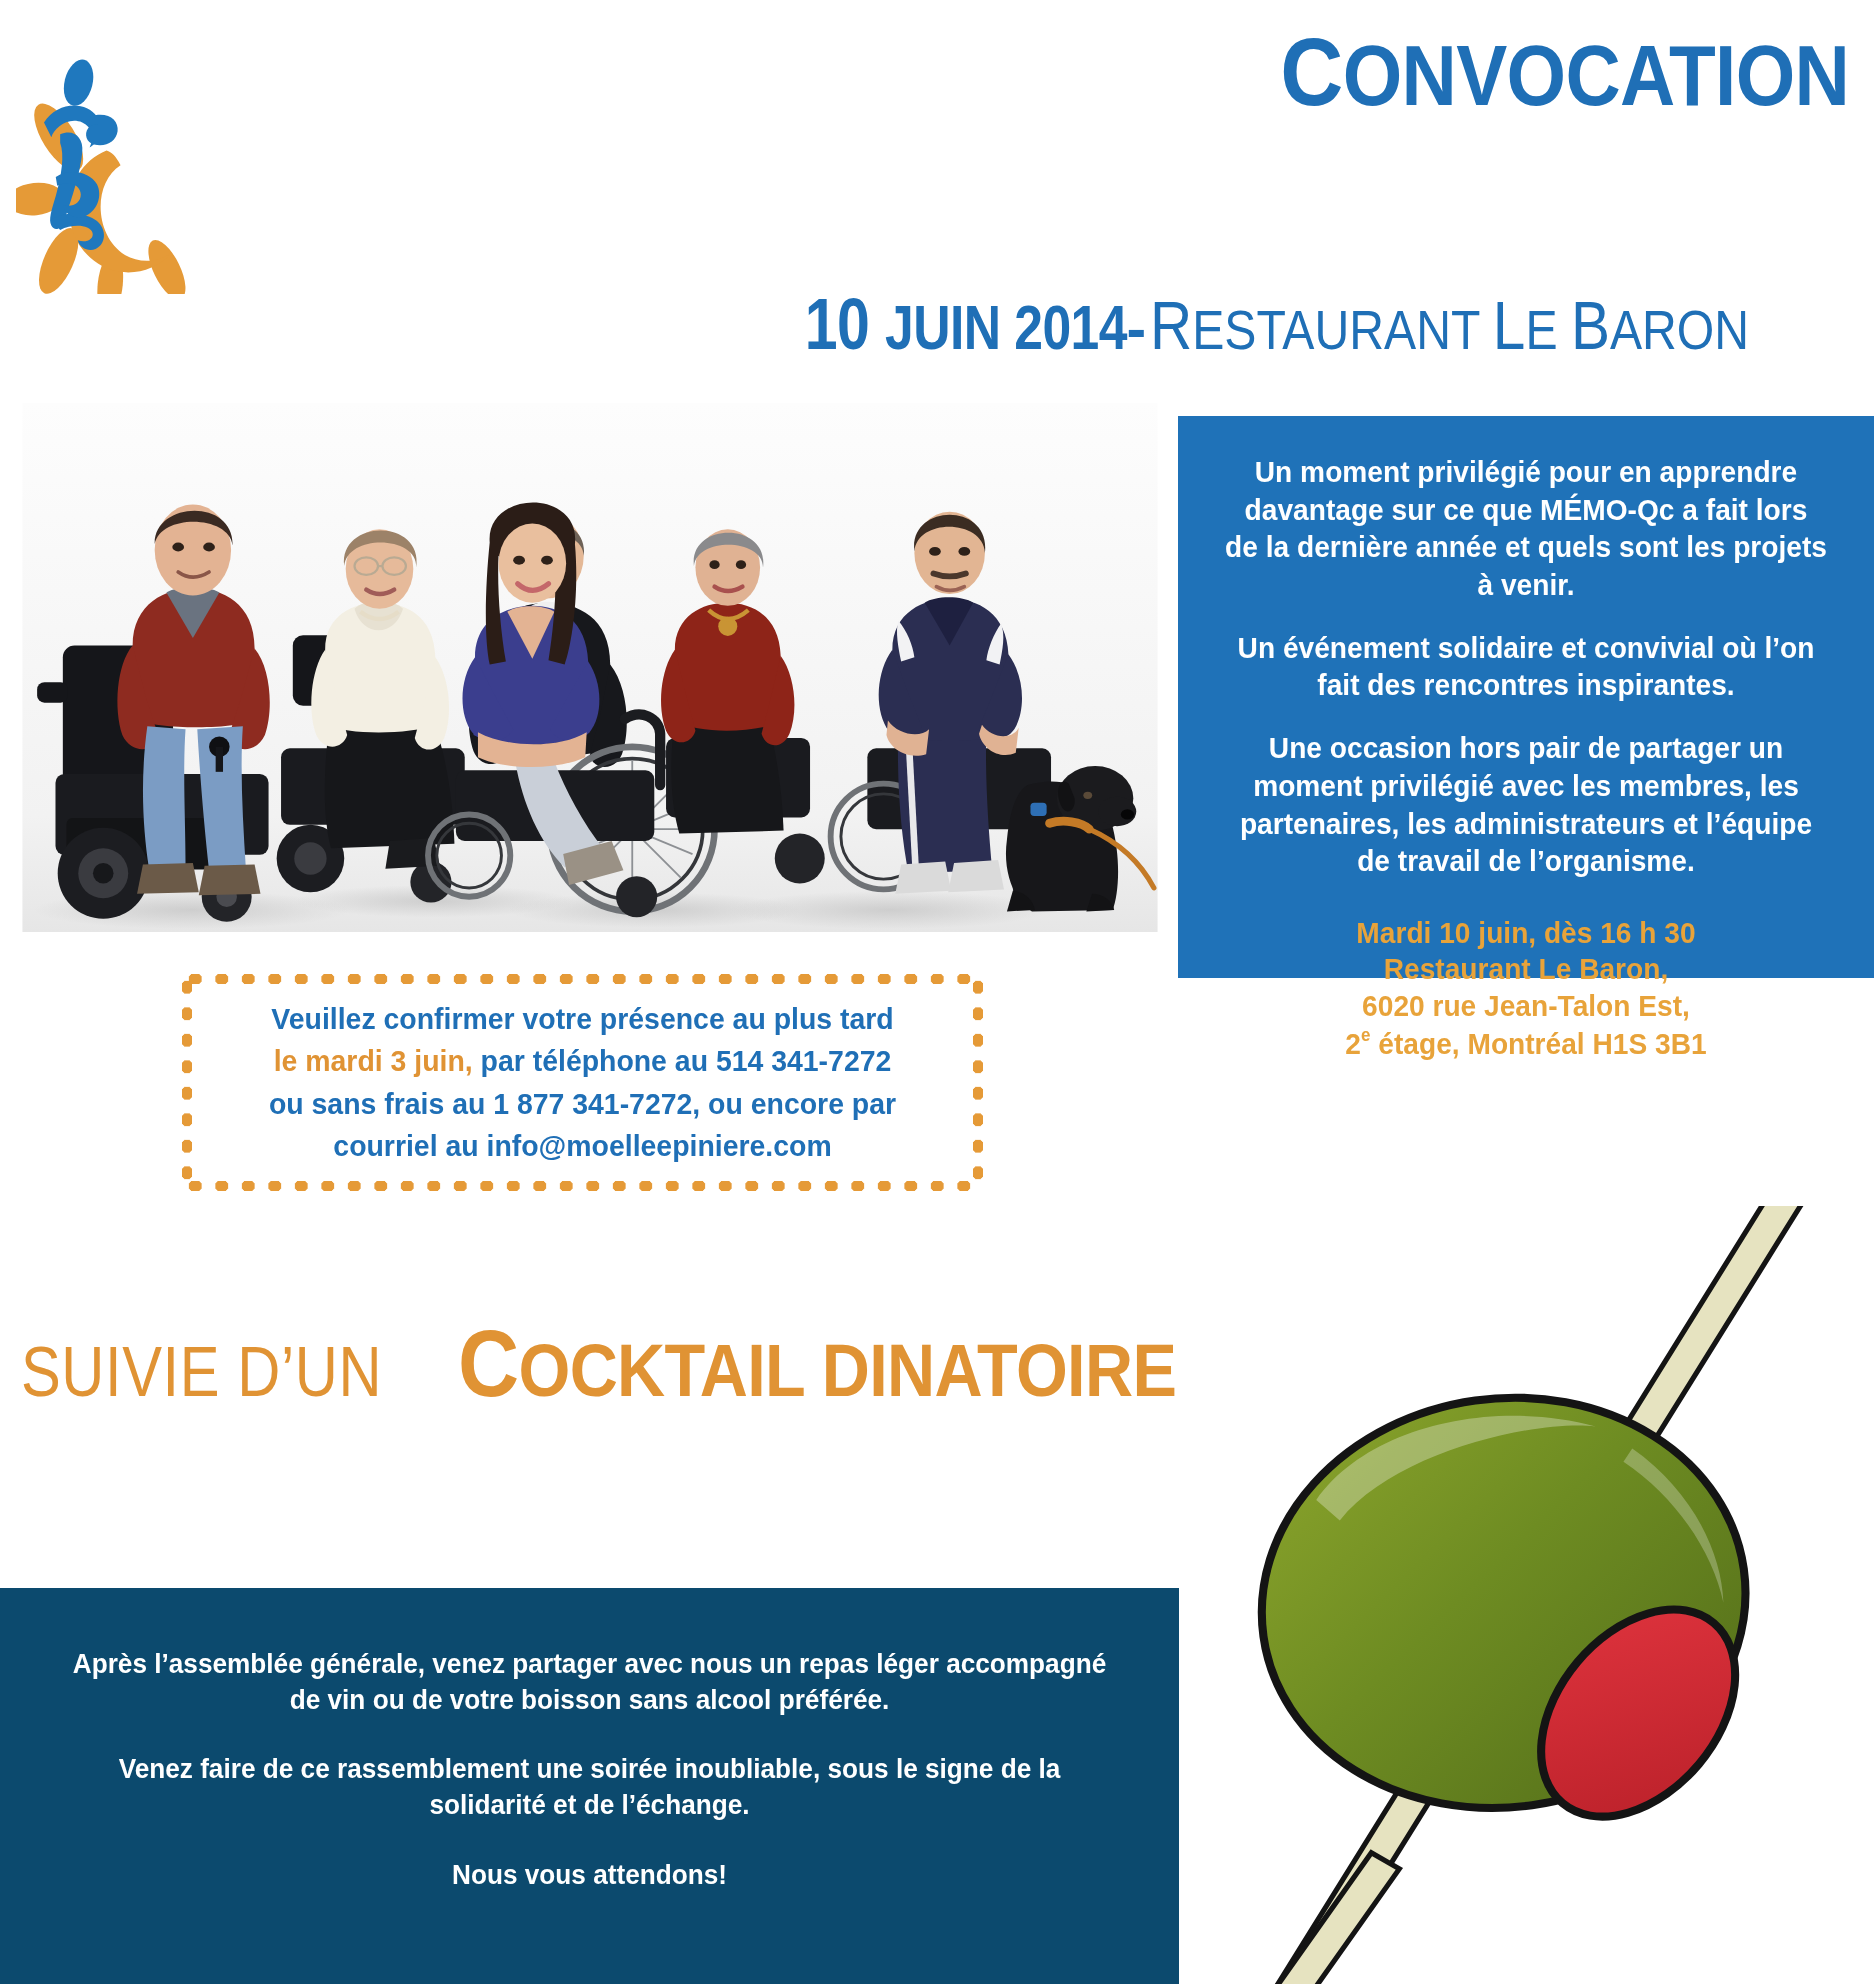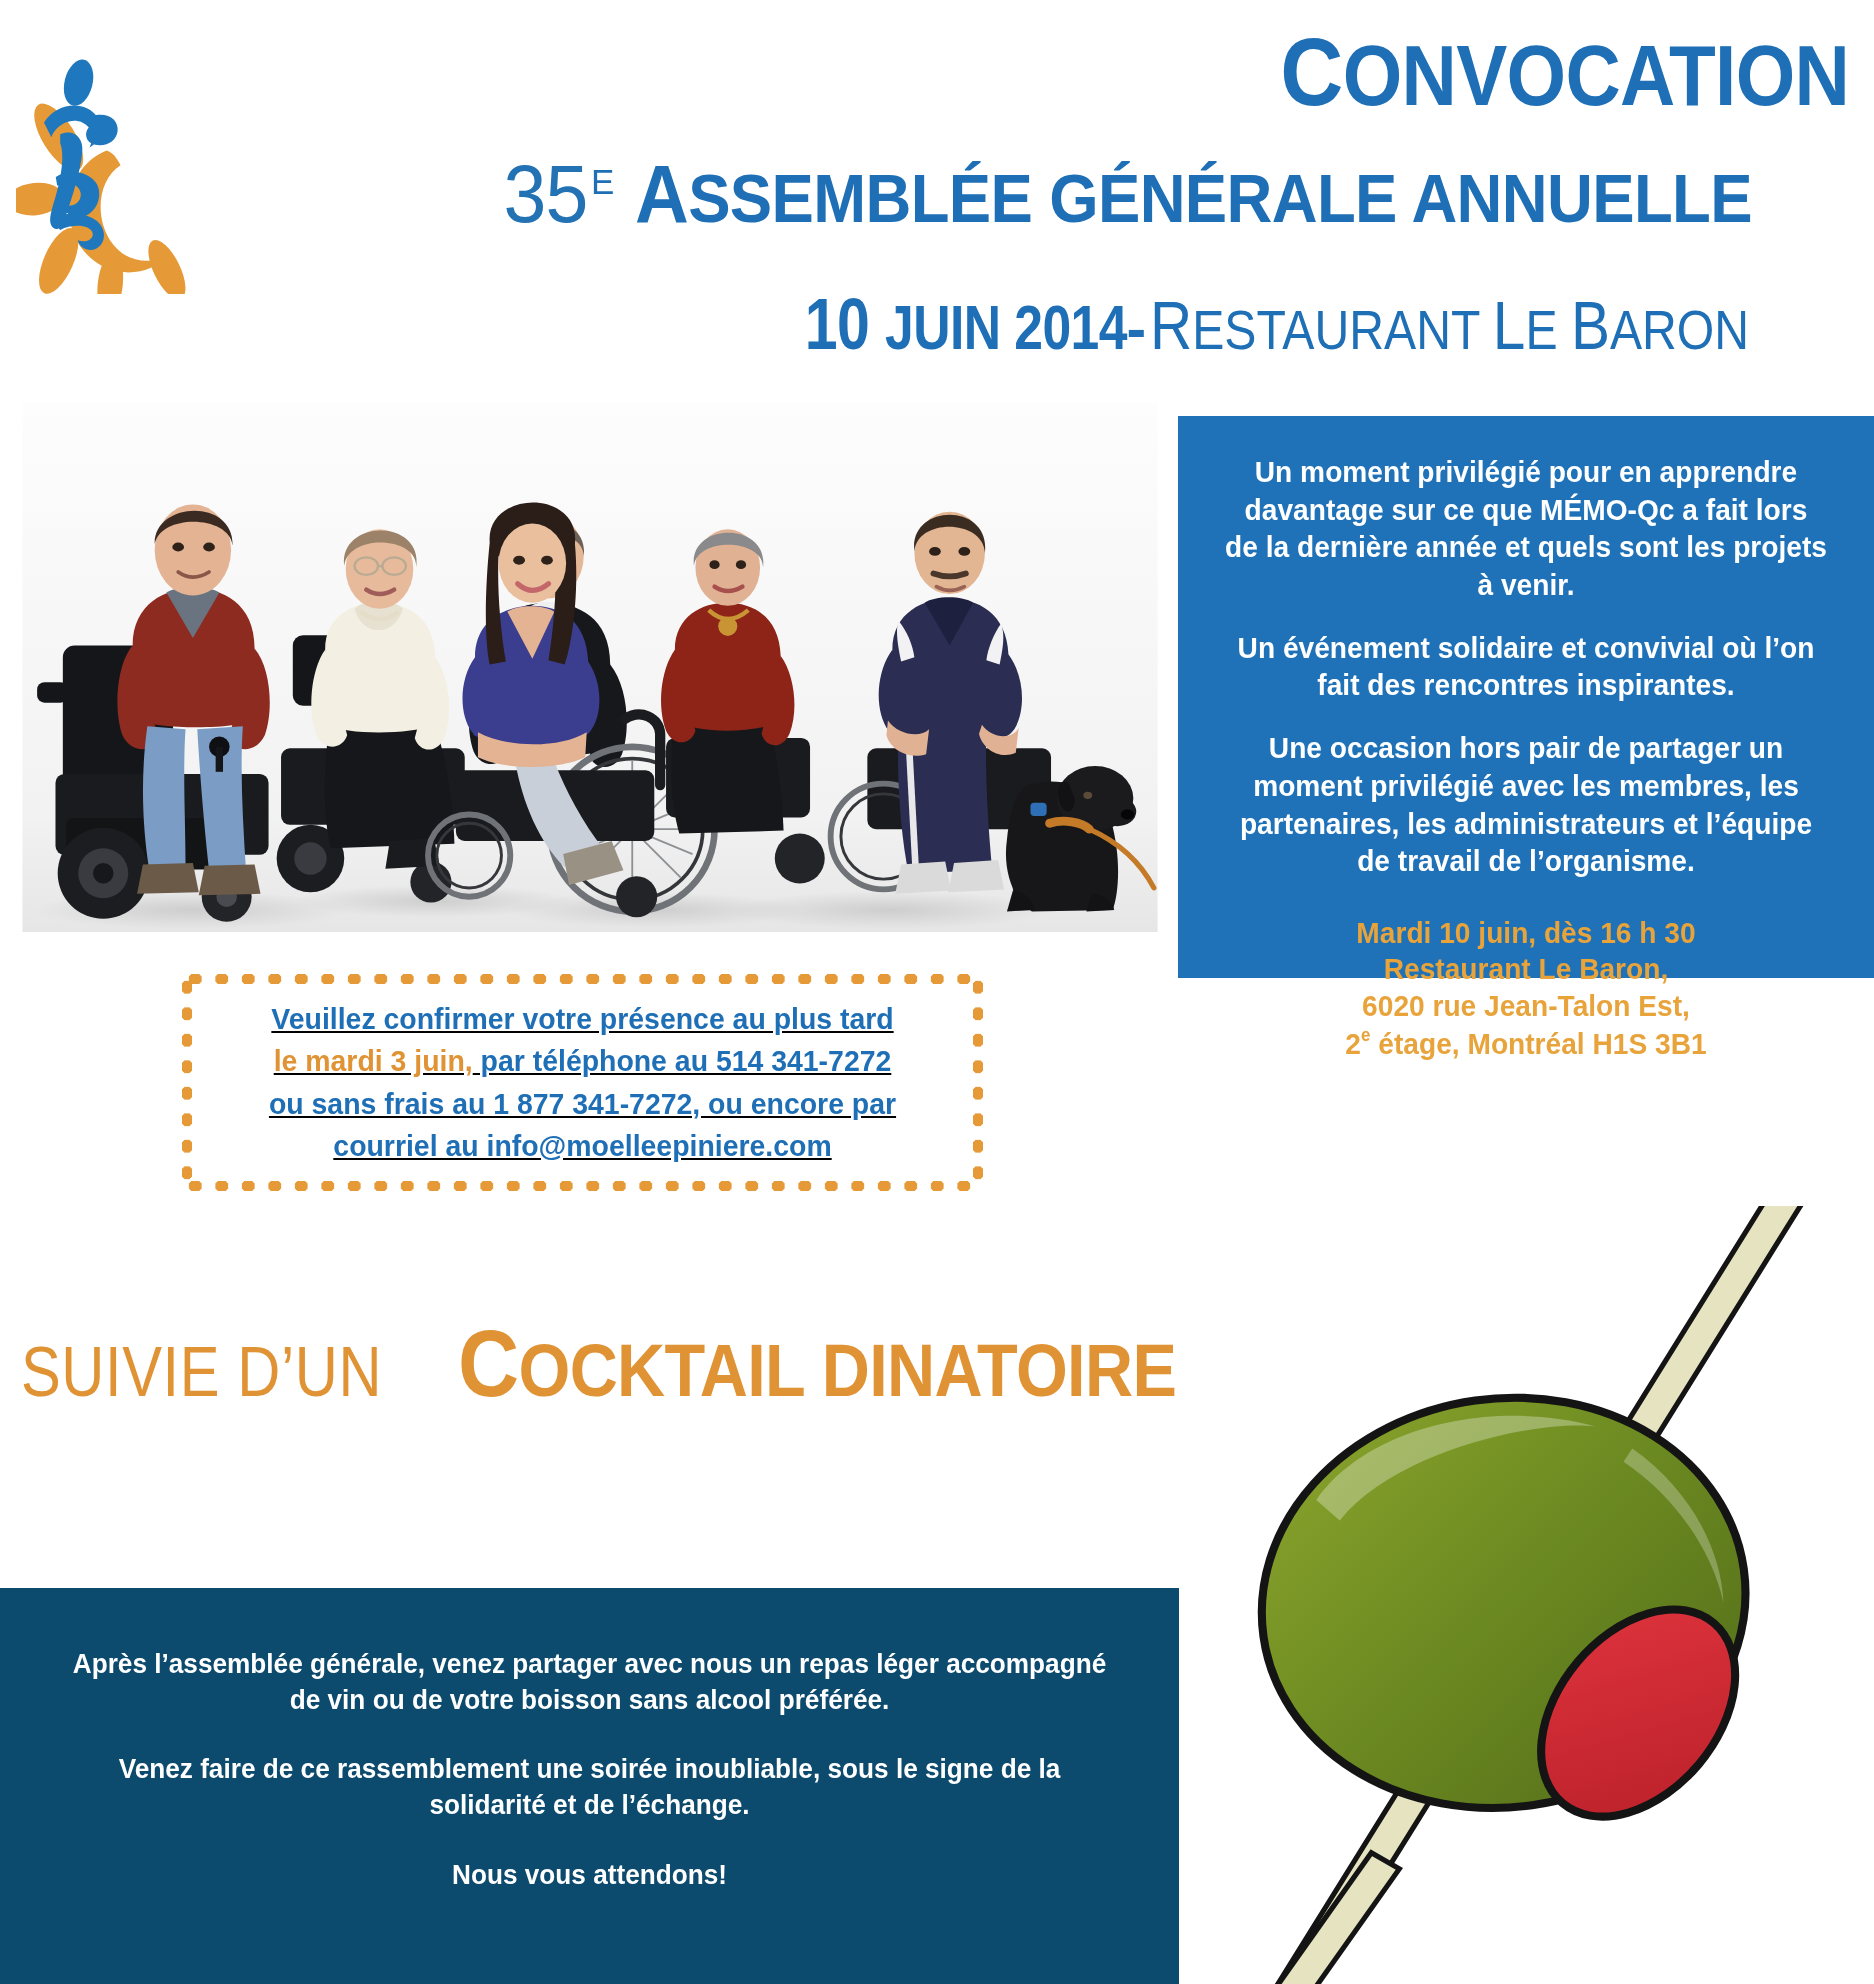--- a/index.html
+++ b/index.html
@@ -79,21 +79,21 @@
     background-image:
       radial-gradient(circle, #E59A37 45%, rgba(0,0,0,0) 47%),
       radial-gradient(circle, #E59A37 45%, rgba(0,0,0,0) 47%),
       radial-gradient(circle, #E59A37 45%, rgba(0,0,0,0) 47%),
       radial-gradient(circle, #E59A37 45%, rgba(0,0,0,0) 47%);
     background-size:26.5px 10.3px,26.5px 10.3px,10.3px 26.5px,10.3px 26.5px;
     background-position:left top,left bottom,left top,right top;
     background-repeat:repeat-x,repeat-x,repeat-y,repeat-y;
     display:flex;align-items:center;justify-content:center;
   }
-  .rsvp-inner{text-align:center;width:100%;padding:0 19px;box-sizing:border-box;text-decoration:underline;}
+  .rsvp-inner{text-align:center;width:100%;padding:0 19px;box-sizing:border-box;}
   .rsvp-inner .l{
     color:#1F6FB6;font-weight:bold;font-size:29px;line-height:1.45;white-space:nowrap;
     transform:scaleX(.98);
   }
   .rsvp-inner .or{color:#E09334;}
 
   
   .cocktail{position:absolute;left:8px;top:1294px;width:1787px;height:243px;pointer-events:none;}
   .ck1{
     position:absolute;left:13.2px;top:16px;white-space:nowrap;color:#E09334;
@@ -168,23 +168,20 @@
       </g>
     </svg>
   </div>
 
   <div class="hdr">
     <div class="line-conv">
       <span class="cap">C</span><span>ONVOCATION</span>
     </div>
   </div>
 
-  <div class="line-assy">
-    <span class="num35">35</span><span class="sup">E</span><span class="assy"><span class="cap">A</span><span>SSEMBLÉE GÉNÉRALE ANNUELLE</span></span>
-  </div>
 
   <div class="line-date">
     <span class="d"><span class="cap">10 </span><span>JUIN 2014</span></span><span class="sep">-</span><span class="r"><span class="cap">R</span><span>ESTAURANT </span><span class="cap">L</span><span>E </span><span class="cap">B</span><span>ARON</span></span>
   </div>
 
   <div class="photo">
     <svg viewBox="0 0 1545 720" xmlns="http://www.w3.org/2000/svg" aria-hidden="true">
       <defs>
         <linearGradient id="bgg" x1="0" y1="0" x2="0" y2="1">
           <stop offset="0%" stop-color="#fdfdfd"></stop>

